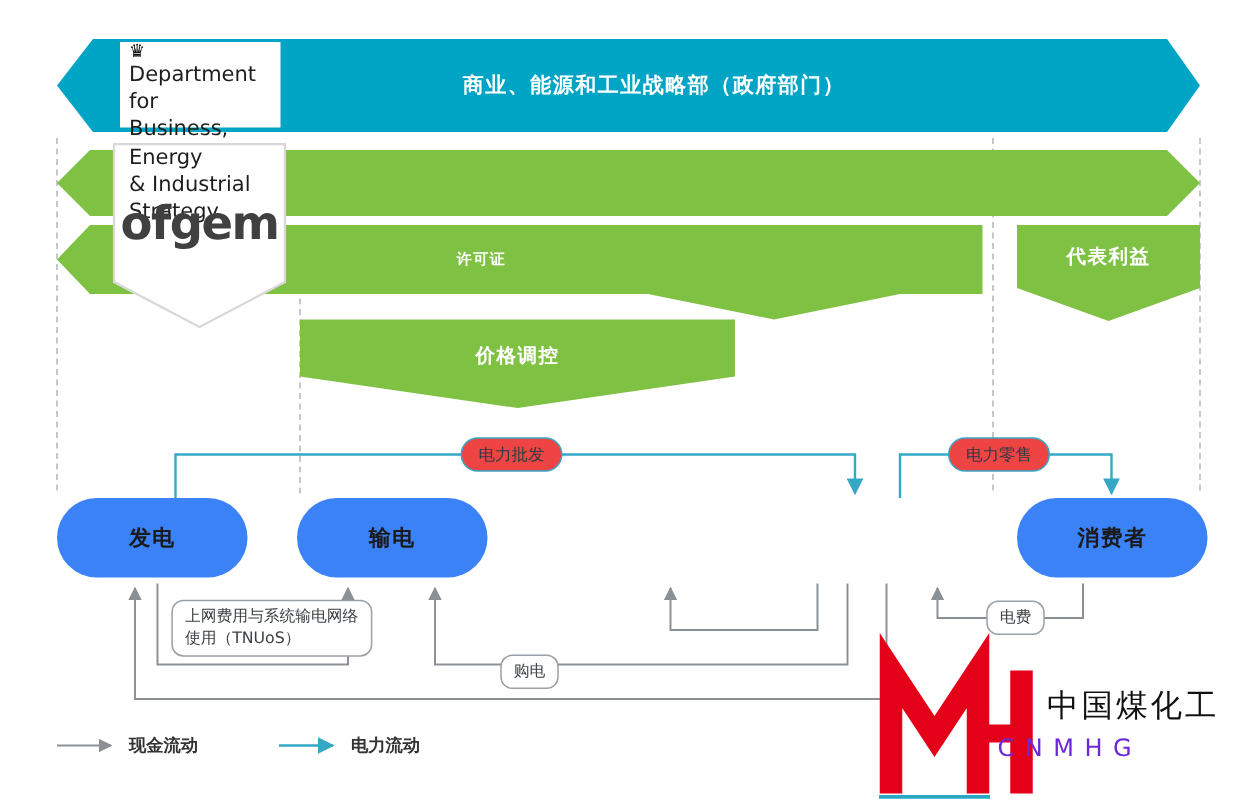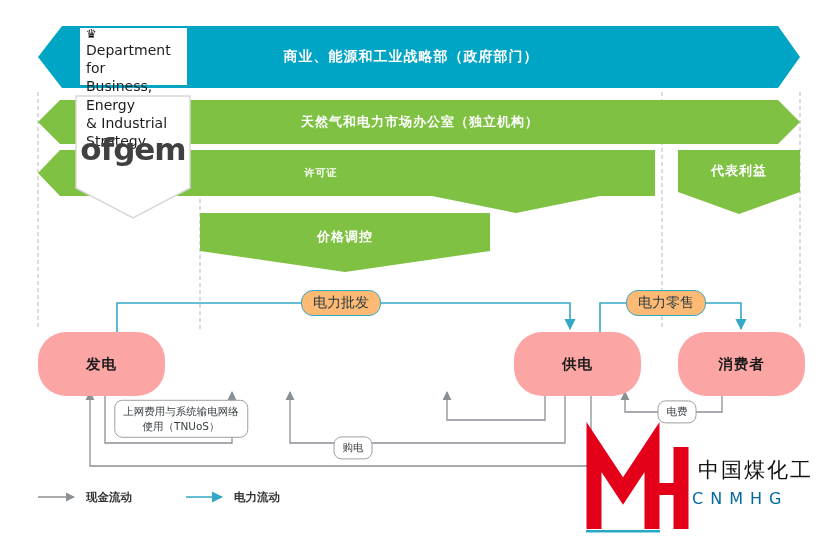--- a/index.html
+++ b/index.html
@@ -1,27 +1,27 @@
 <!DOCTYPE html>
 <html><head>
 <meta charset="utf-8">
 <style>
   html,body{margin:0;padding:0;background:#fff;}
   .canvas{position:relative;width:835px;height:540px;background:#fff;overflow:hidden;
           font-family:"DejaVu Sans","Liberation Sans",sans-serif;}
   .abs{position:absolute;}
   .banner-text{position:absolute;transform:translate(-50%,-50%);color:#fff;font-weight:bold;
                white-space:nowrap;letter-spacing:1px;}
-  .entity{position:absolute;top:332px;width:127px;height:64px;background:#fca5a5;border-radius:28px;
+  .entity{position:absolute;top:332px;width:127px;height:53px;background:#3b82f6;border-radius:28px;
           display:flex;align-items:center;justify-content:center;font-weight:bold;font-size:14.5px;
           color:#1a1a1a;letter-spacing:1px;}
-  .pill{position:absolute;transform:translate(-50%,-50%);background:#fdba74;border:1.4px solid #35a8c6;
-        border-radius:12px;font-size:14px;color:#2b3a42;padding:3px 11px;white-space:nowrap;}
+  .pill{position:absolute;transform:translate(-50%,-50%);background:#ef4444;border:1.4px solid #35a8c6;
+        border-radius:12px;font-size:11px;color:#2b3a42;padding:3px 11px;white-space:nowrap;}
   .cashbox{position:absolute;transform:translate(-50%,-50%);background:#fff;border:1.2px solid #9aa0a5;
-           border-radius:8px;font-size:10.5px;color:#3c4043;text-align:center;padding:3px 8px;
+           border-radius:8px;font-size:10.5px;color:#3c4043;padding:3px 8px;
            line-height:1.45;white-space:nowrap;}
   .legend-label{position:absolute;transform:translateY(-50%);font-size:11.5px;color:#333;white-space:nowrap;font-weight:bold;}
   .beis-text{font-size:14px;line-height:1.3;color:#1d1d1b;}
 </style>
 </head>
 <body>
 
 <div class="canvas">
 
   <svg class="abs" style="left:0;top:0" width="835" height="540" viewBox="0 0 835 540">
@@ -68,47 +68,46 @@
 
   <div class="abs" style="left:80px;top:28px;width:107px;height:57px">
     <div class="abs" style="left:6px;top:0px;font-size:12px;color:#000;line-height:1">♛</div>
     <div class="abs beis-text" style="left:6px;top:13px">
       <div>Department for</div>
       <div>Business, Energy</div>
       <div>&amp; Industrial Strategy</div>
     </div>
   </div>
 
-  <div class="banner-text" style="left:411px;top:57px;font-size:14px">商业、能源和工业战略部（政府部门）</div>
-  <div class="banner-text" style="left:420px;top:122px;font-size:13px">天然气和电力市场办公室（独立机构）</div>
+  <div class="banner-text" style="left:436px;top:57px;font-size:14px">商业、能源和工业战略部（政府部门）</div>
   <div class="banner-text" style="left:321px;top:173px;font-size:10px">许可证</div>
   <div class="banner-text" style="left:739px;top:171px;font-size:13px">代表利益</div>
   <div class="banner-text" style="left:345px;top:237px;font-size:13px">价格调控</div>
 
   <div class="abs" style="left:133px;top:149px;transform:translate(-50%,-50%);font-size:31px;font-weight:bold;color:#404040;letter-spacing:-1px">ofgem</div>
 
   <div class="entity" style="left:38px">
     <span>发电</span>
     </div>
-  <div class="entity" style="left:514px">
-    <span>供电</span>
+  <div class="entity" style="left:198px">
+    <span>输电</span>
     </div>
   <div class="entity" style="left:678px">
     <span>消费者</span>
     </div>
 
   <div class="pill" style="left:341px;top:303px">电力批发</div>
   <div class="pill" style="left:666px;top:303px">电力零售</div>
 
   <div class="cashbox" style="left:181px;top:419px">
     <div>上网费用与系统输电网络</div>
     <div>使用（TNUoS）</div>
   </div>
   <div class="cashbox" style="left:677px;top:412px">电费</div>
   <div class="cashbox" style="left:353px;top:448px">购电</div>
 
   <div class="legend-label" style="left:86px;top:497px">现金流动</div>
   <div class="legend-label" style="left:234px;top:497px">电力流动</div>
 
   <div class="abs" style="left:698px;top:456px;font-size:21px;font-weight:normal;color:#111;letter-spacing:2px;white-space:nowrap">中国煤化工</div>
-  <div class="abs" style="left:692px;top:489px;font-size:16px;color:#0369a1;letter-spacing:7px;white-space:nowrap">CNMHG</div>
+  <div class="abs" style="left:665px;top:489px;font-size:16px;color:#6d28d9;letter-spacing:7px;white-space:nowrap">CNMHG</div>
 
 </div>
 
 </body></html>

